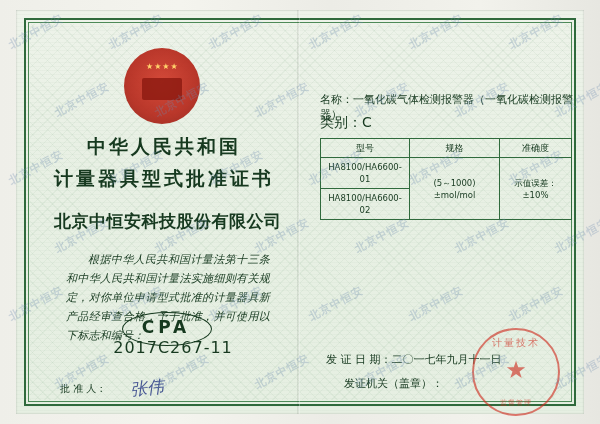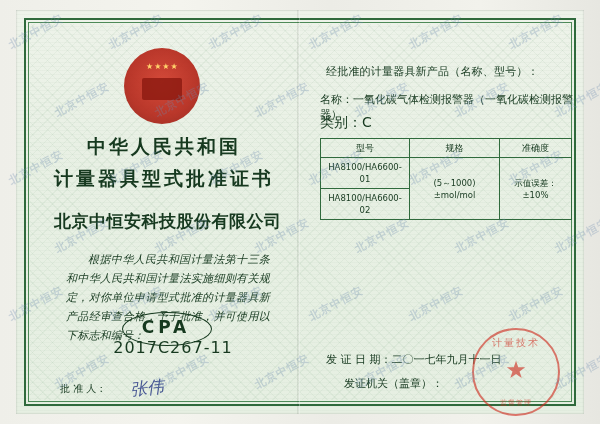--- a/index.html
+++ b/index.html
@@ -170,21 +170,20 @@
       <div class="capark">
         <div class="oval"></div>
         <div class="txt">CPA</div>
       </div>
       <div class="certno">2017C267-11</div>
       <div class="approver">批 准 人：</div>
       <div class="sign">张伟</div>
     </div>
 
     <div class="right">
-      <div class="r-head r-line">经批准的计量器具新产品（名称、型号）：</div>
       <div class="r-name">
         <span>名称：</span><span>一氧化碳气体检测报警器（一氧化碳检测报警器）</span>
       </div>
       <div class="r-cat">
         <span>类别：</span><span>C</span>
       </div>
 
       <table class="spec">
         <thead>
           <tr>

